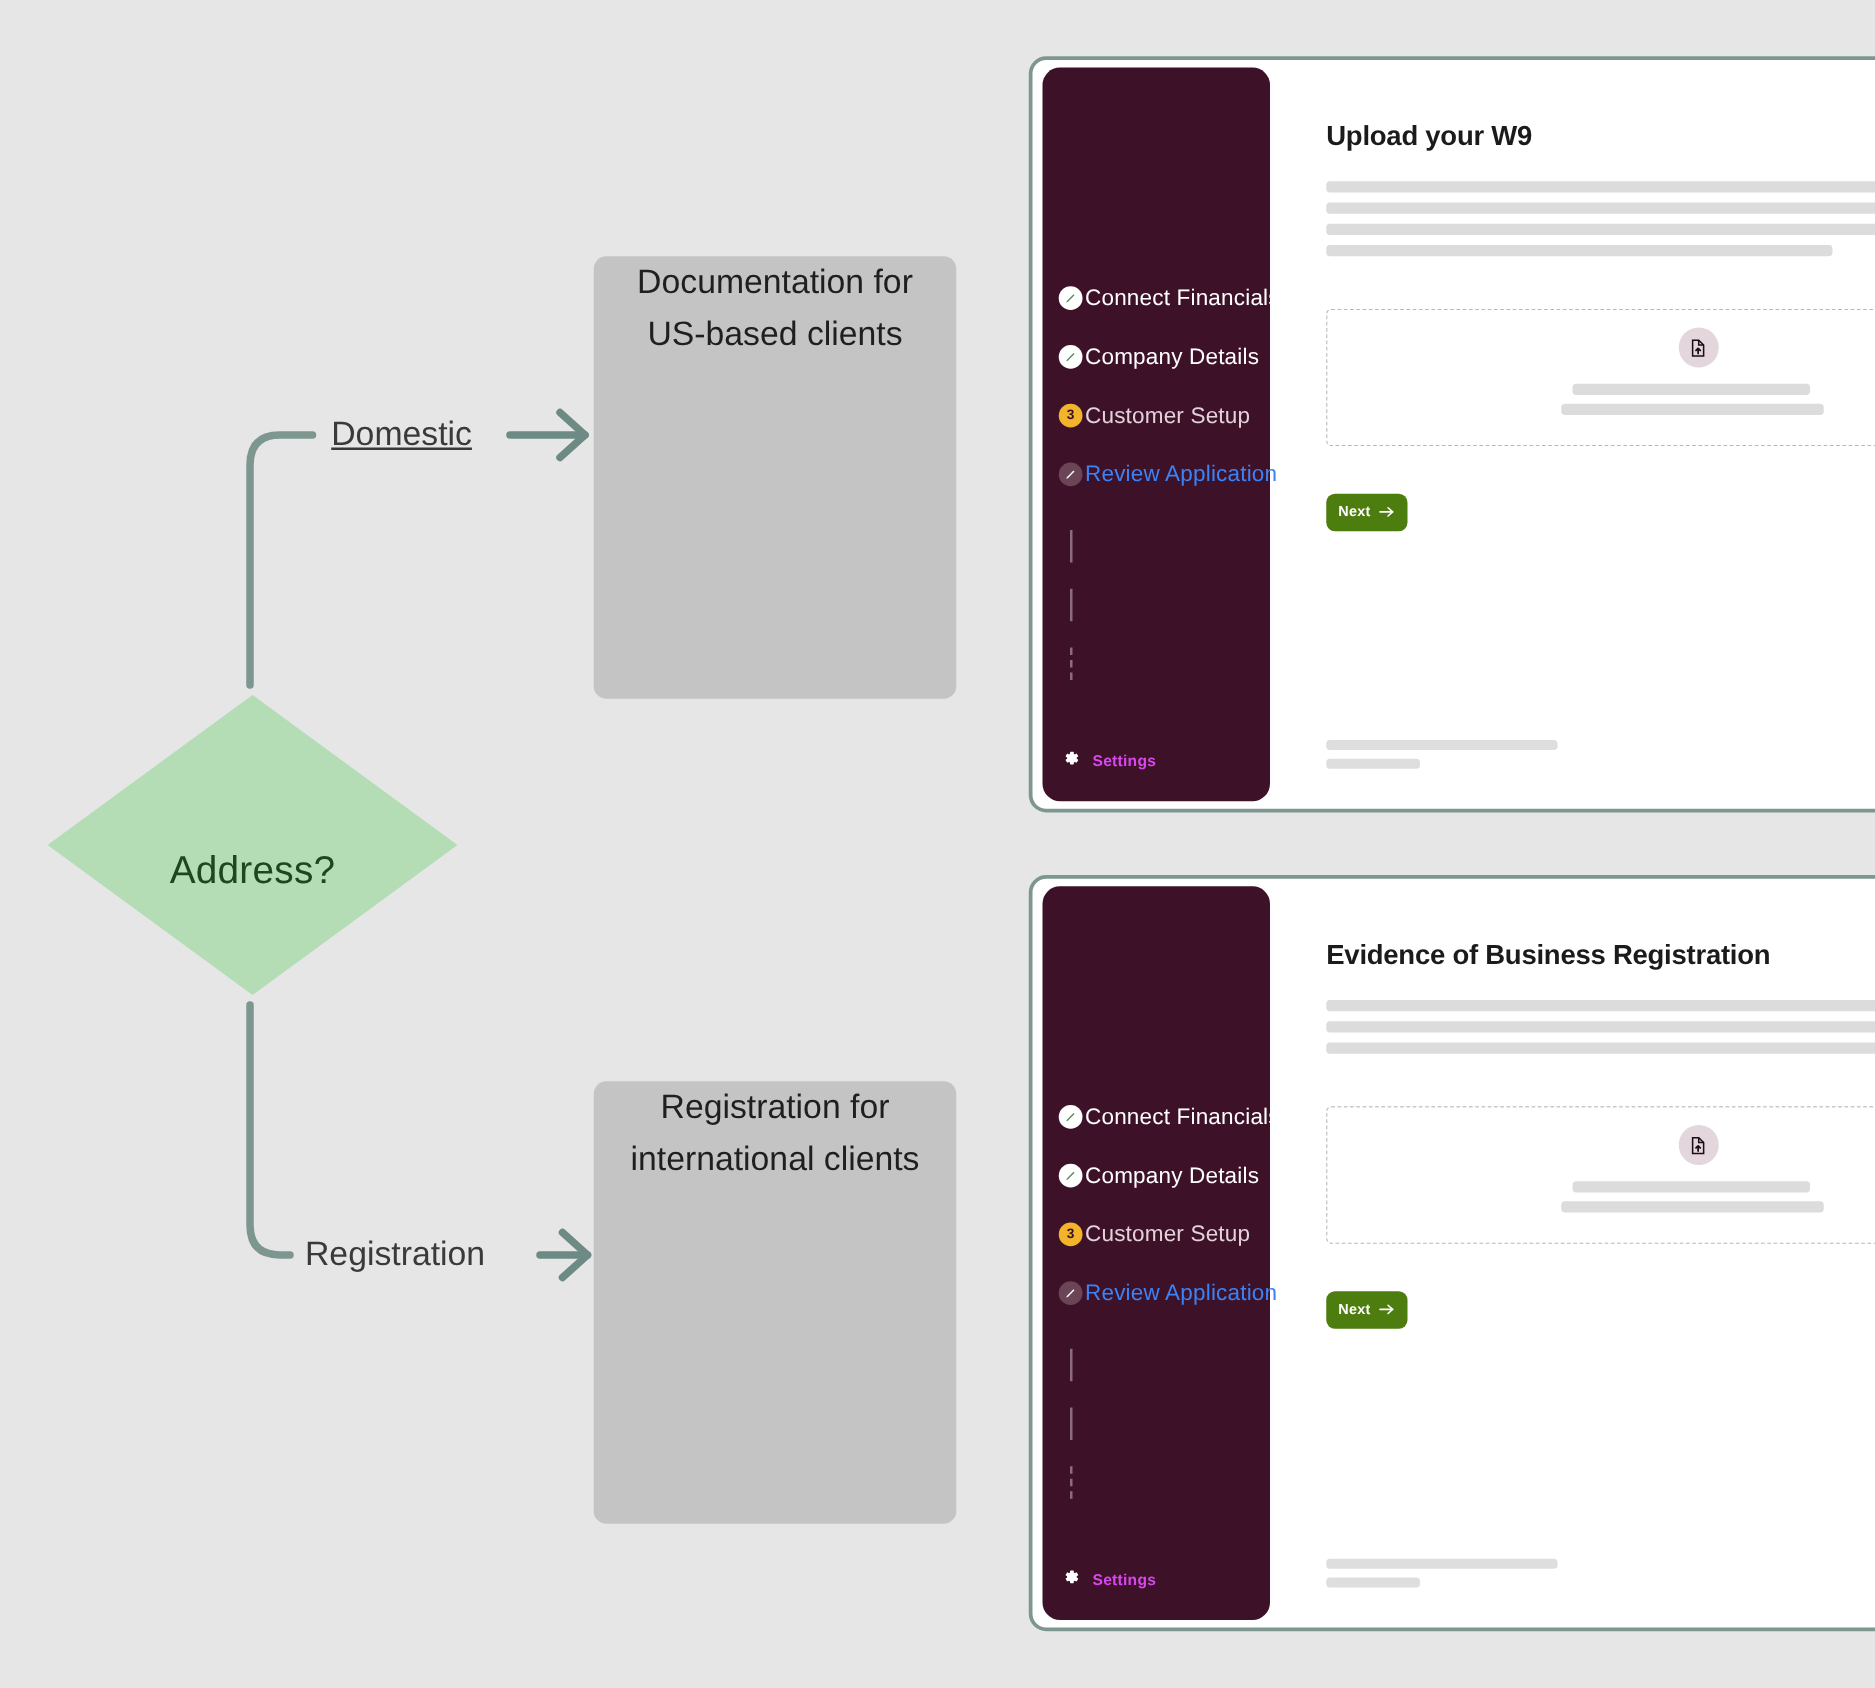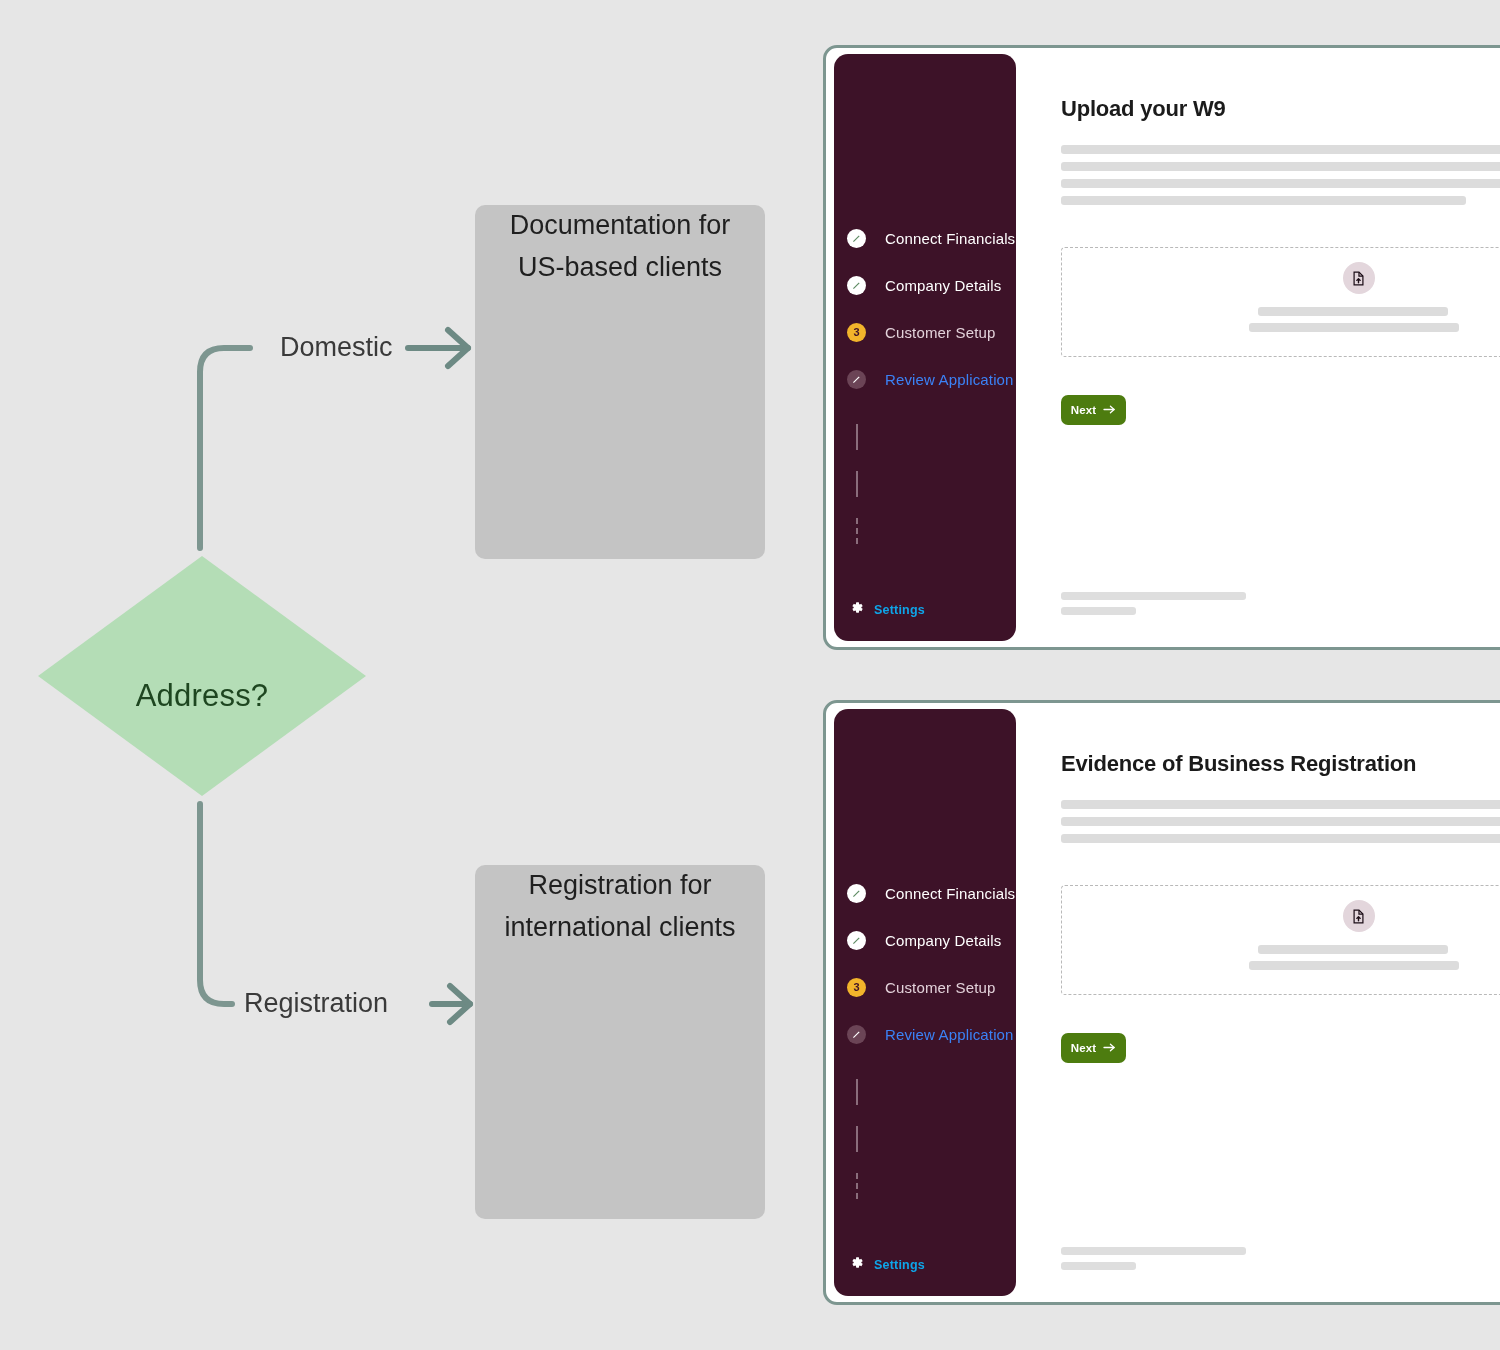--- a/index.html
+++ b/index.html
@@ -27,21 +27,21 @@
   .diamond-label {
     font-size: 31px; font-weight: 500; color: #1e4620;
     letter-spacing: .2px; white-space: nowrap; margin-top: 39px;
   }
 
   .branch-label {
     position: absolute;
     font-size: 27px; color: #3a3a3a; font-weight: 400;
     white-space: nowrap;
   }
-  .branch-label.domestic { left: 280px; top: 332px; }
+  .branch-label.domestic { left: 265px; top: 332px; text-decoration: underline; }
   .branch-label.international { left: 244px; top: 988px; }
 
   .proc-box {
     position: absolute;
     width: 290px; height: 354px;
     background: #c4c4c4;
     border-radius: 10px;
     display: flex; justify-content: center;
     text-align: center;
   }
@@ -90,21 +90,21 @@
     display: flex; align-items: center; justify-content: center;
     z-index: 2; position: relative;
   }
   .step-dot.done { background: #ffffff; }
   .step-dot.current { background: #f2b42b; }
   .step-dot.pending { background: #6b4456; }
   .step-num {
     font-size: 11px; font-weight: 700; color: #3d1228; line-height: 1;
   }
   .step-label {
-    margin-left: 19px; font-size: 15px; letter-spacing: .15px;
+    margin-left: 2px; font-size: 18px; letter-spacing: .15px;
     white-space: nowrap;
   }
   .step-label.done { color: #ffffff; }
   .step-label.current { color: #e3d2da; }
   .step-label.pending { color: #3b82f6; }
   .connector {
     position: absolute;
     left: 22px; width: 2px;
     background: #8a6d7c; z-index: 1;
   }
@@ -113,21 +113,21 @@
   .connector.c3 {
     top: 292px; height: 26px; background: none;
     border-left: 2px dashed #8a6d7c; width: 0;
   }
   .settings {
     margin-top: auto;
     display: flex; align-items: center;
     padding: 0 0 22px 15px;
   }
   .settings-label {
-    margin-left: 10px; font-size: 12.5px; color: #0ea5e9; font-weight: 600;
+    margin-left: 10px; font-size: 12.5px; color: #d946ef; font-weight: 600;
     letter-spacing: .2px;
   }
 
   .content {
     flex: 1; position: relative; padding: 48px 0 0 45px;
     display: flex; flex-direction: column;
   }
   .content-title {
     font-size: 22px; font-weight: 700; color: #1b1b1b;
     letter-spacing: -.2px; white-space: nowrap;

